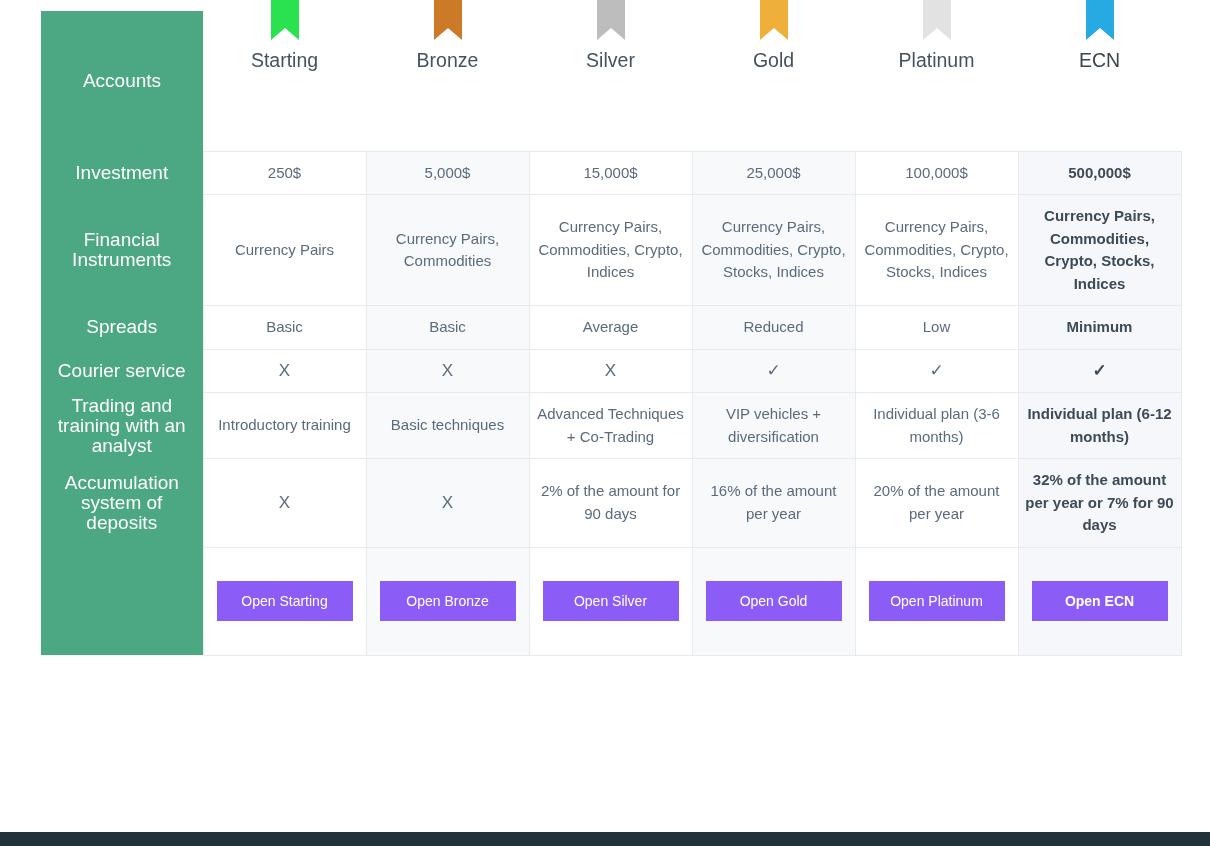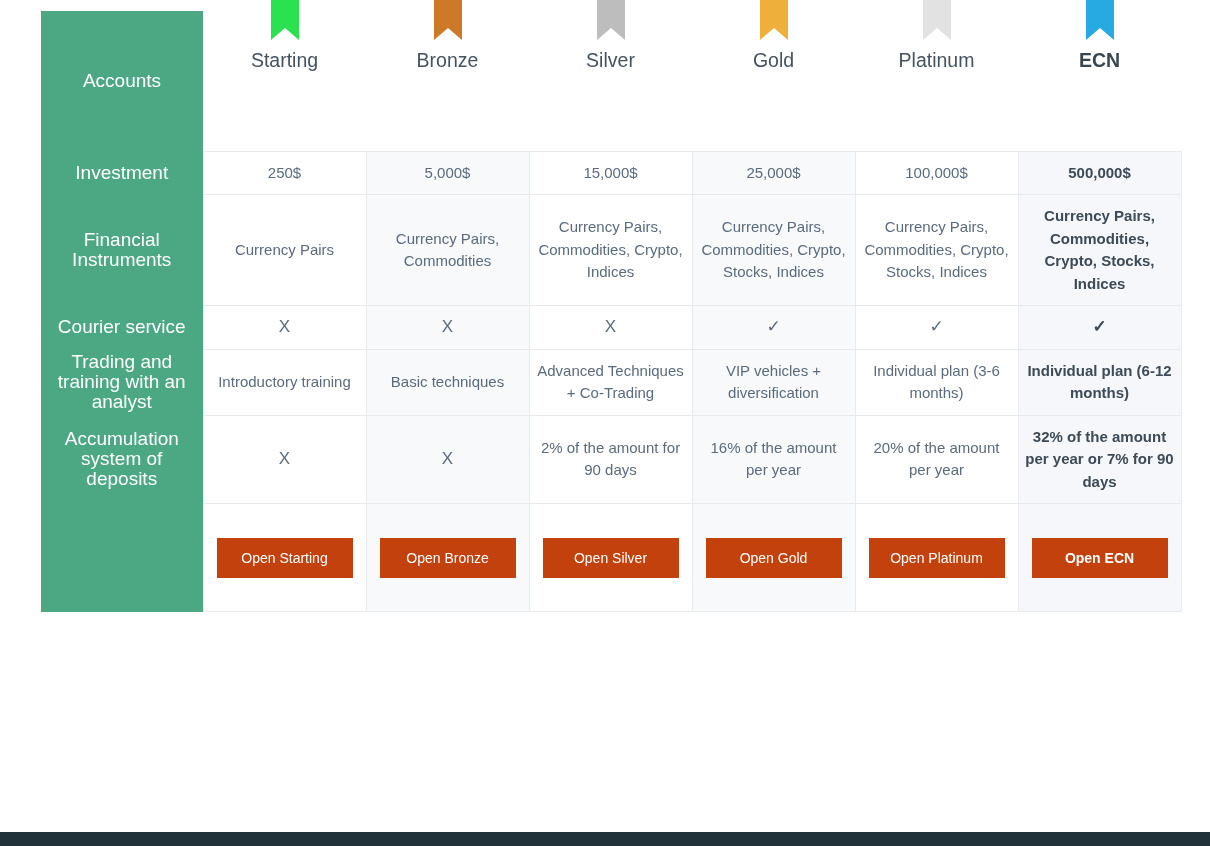--- a/index.html
+++ b/index.html
@@ -116,21 +116,21 @@
     margin: -11px auto 0 auto;
   }
 
   .plan-name {
     margin-top: 8px;
     font-size: 19.5px;
     color: #45525f;
     line-height: 24px;
   }
   .plan-name.feature-name {
-    font-weight: bold;
+    font-weight: normal;
     color: #39454f;
   }
 
   
   td.side.head-side {
     vertical-align: middle;
     height: 140px;
   }
 
   
@@ -139,21 +139,21 @@
     color: #5b6b7c;
     line-height: 22px;
   }
   .mark.feature-mark { font-weight: bold; color: #3d4a57; }
 
   
   tr.cta td.cell { padding: 0; height: 108px; vertical-align: middle; }
 
   .btn {
     display: inline-block;
-    background: #c2410c;
+    background: #8b5cf6;
     color: #ffffff;
     font-size: 14px;
     line-height: 16px;
     padding: 12px 8px;
     width: 136px;
     text-align: center;
     border: none;
     cursor: pointer;
     font-family: "Liberation Sans", sans-serif;
   }
@@ -251,20 +251,29 @@
         <tr>
           <td class="side">Financial Instruments</td>
           <td class="cell plain wrap">Currency Pairs</td>
           <td class="cell shade wrap">Currency Pairs, Commodities</td>
           <td class="cell plain wrap">Currency Pairs, Commodities, Crypto, Indices</td>
           <td class="cell shade wrap">Currency Pairs, Commodities, Crypto, Stocks, Indices</td>
           <td class="cell plain wrap">Currency Pairs, Commodities, Crypto, Stocks, Indices</td>
           <td class="cell feature wrap">Currency Pairs, Commodities, Crypto, Stocks, Indices</td>
         </tr>
 
+        <tr>
+          <td class="side">Spreads</td>
+          <td class="cell plain">Basic</td>
+          <td class="cell shade">Basic</td>
+          <td class="cell plain">Average</td>
+          <td class="cell shade">Reduced</td>
+          <td class="cell plain">Low</td>
+          <td class="cell feature">Minimum</td>
+        </tr>
 
         <tr>
           <td class="side">Courier service</td>
           <td class="cell plain">
             <span class="mark">X</span>
           </td>
           <td class="cell shade">
             <span class="mark">X</span>
           </td>
           <td class="cell plain">

